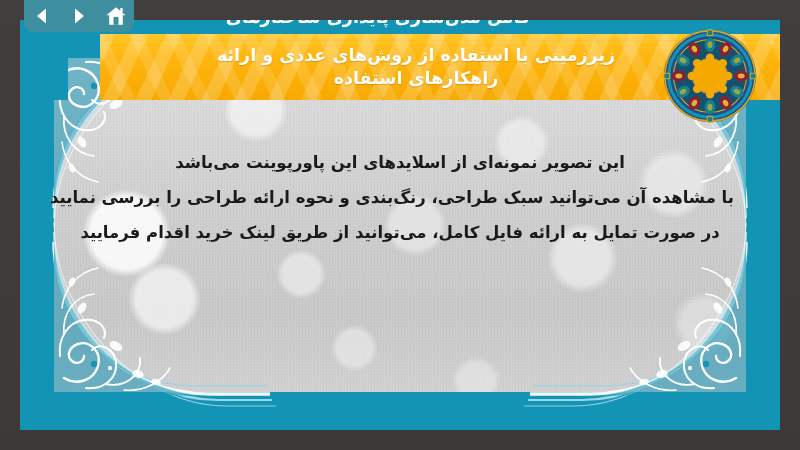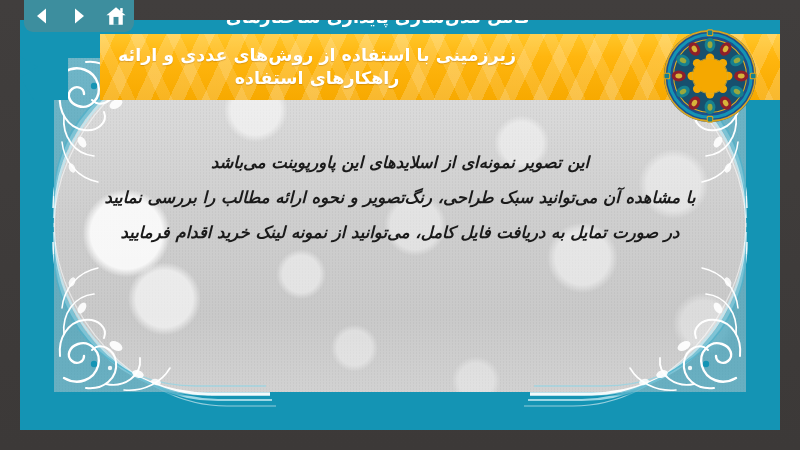--- a/index.html
+++ b/index.html
@@ -140,21 +140,21 @@
     background-image:
       repeating-linear-gradient(115deg,
         rgba(255,255,255,.18) 0 14px,
         rgba(255,255,255,0)  14px 30px),
       repeating-linear-gradient(-115deg,
         rgba(255,255,255,.13) 0 12px,
         rgba(255,255,255,0)  12px 34px),
       linear-gradient(180deg, #ffc629 0%, #ffb60f 34%, #f7a900 100%);
     display: flex;
     align-items: center;
-    justify-content: flex-start;
+    justify-content: center;
     margin-left: 32px;
   }
   .title-text {
     direction: rtl;
     text-align: center;
     color: #ffffff;
     font-size: 17.5px;
     line-height: 1.30;
     font-weight: 700;
     letter-spacing: .1px;
@@ -190,21 +190,20 @@
 
   
   .body-text {
     position: absolute;
     left: 46px;
     right: 46px;
     top: 125px;
     direction: rtl;
     text-align: center;
     z-index: 20;
-    font-style: italic;
   }
   .body-line {
     color: #1a1a1a;
     font-size: 16.5px;
     line-height: 35px;
     font-weight: 600;
     white-space: nowrap;
   }
 </style>
 </head>
@@ -386,19 +385,19 @@
           <rect x="47.7" y="2.6" width="4.6" height="4.8" rx="1"></rect>
           <rect x="47.7" y="92.6" width="4.6" height="4.8" rx="1"></rect>
           <rect x="2.6" y="47.7" width="4.8" height="4.6" rx="1"></rect>
           <rect x="92.6" y="47.7" width="4.8" height="4.6" rx="1"></rect>
         </g>
       </svg>
     </div>
 
     <div class="body-text">
       <div class="body-line">این تصویر نمونه‌ای از اسلایدهای این پاورپوینت می‌باشد</div>
-      <div class="body-line">با مشاهده آن می‌توانید سبک طراحی، رنگ‌تصویر و نحوه ارائه مطالب را بررسی نمایید</div>
-      <div class="body-line">در صورت تمایل به دریافت فایل کامل، می‌توانید از نمونه لینک خرید اقدام فرمایید</div>
+      <div class="body-line">با مشاهده آن می‌توانید سبک طراحی، رنگ‌بندی و نحوه ارائه طراحی را بررسی نمایید</div>
+      <div class="body-line">در صورت تمایل به ارائه فایل کامل، می‌توانید از طریق لینک خرید اقدام فرمایید</div>
     </div>
 
   </div>
 
 </div>
 
 </body></html>

